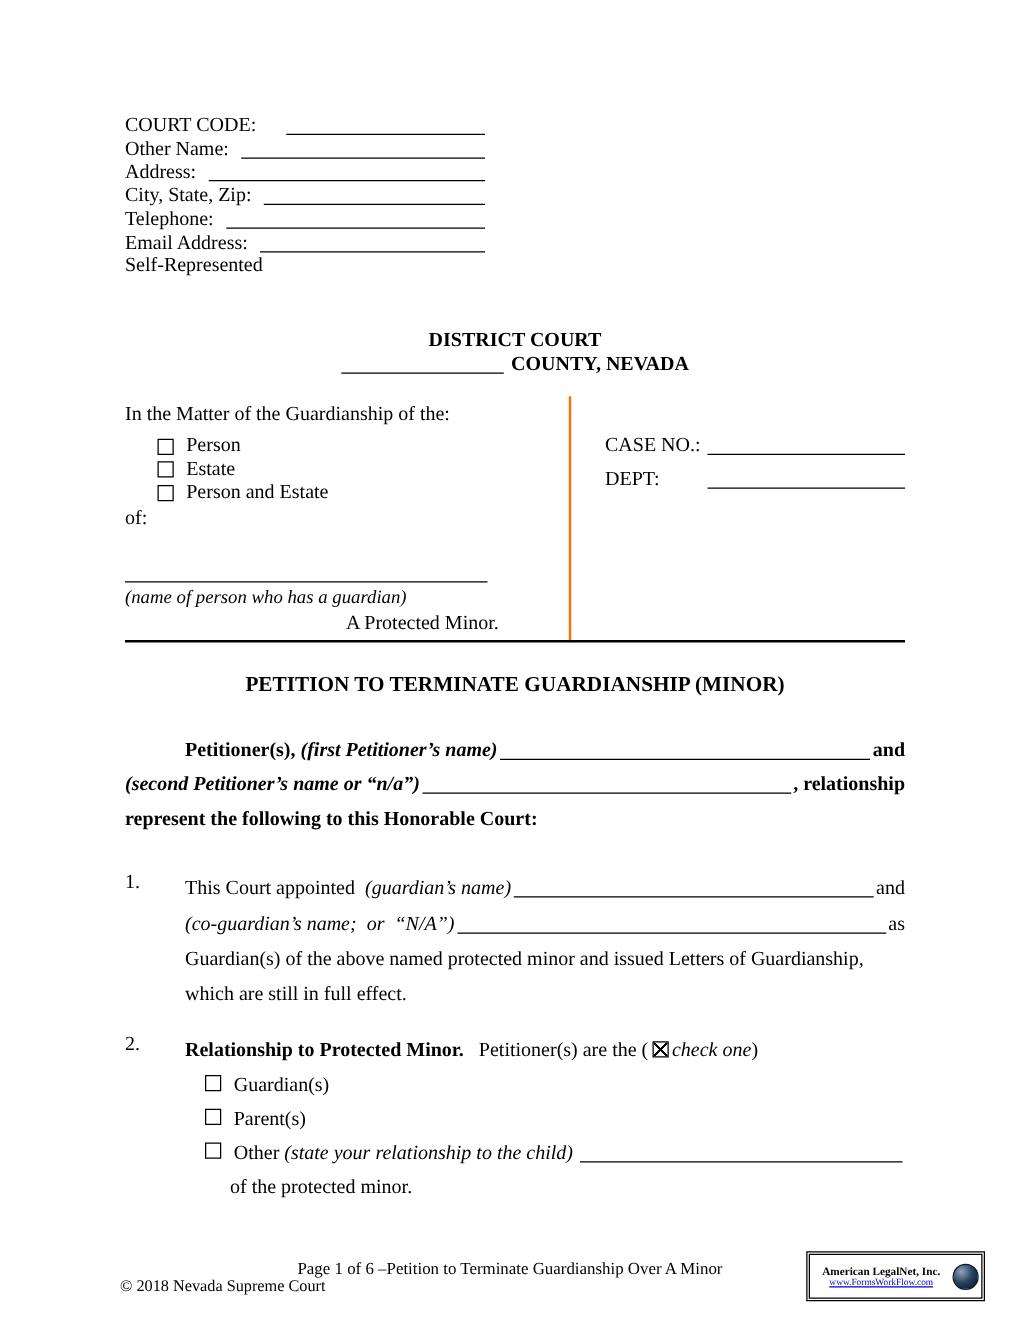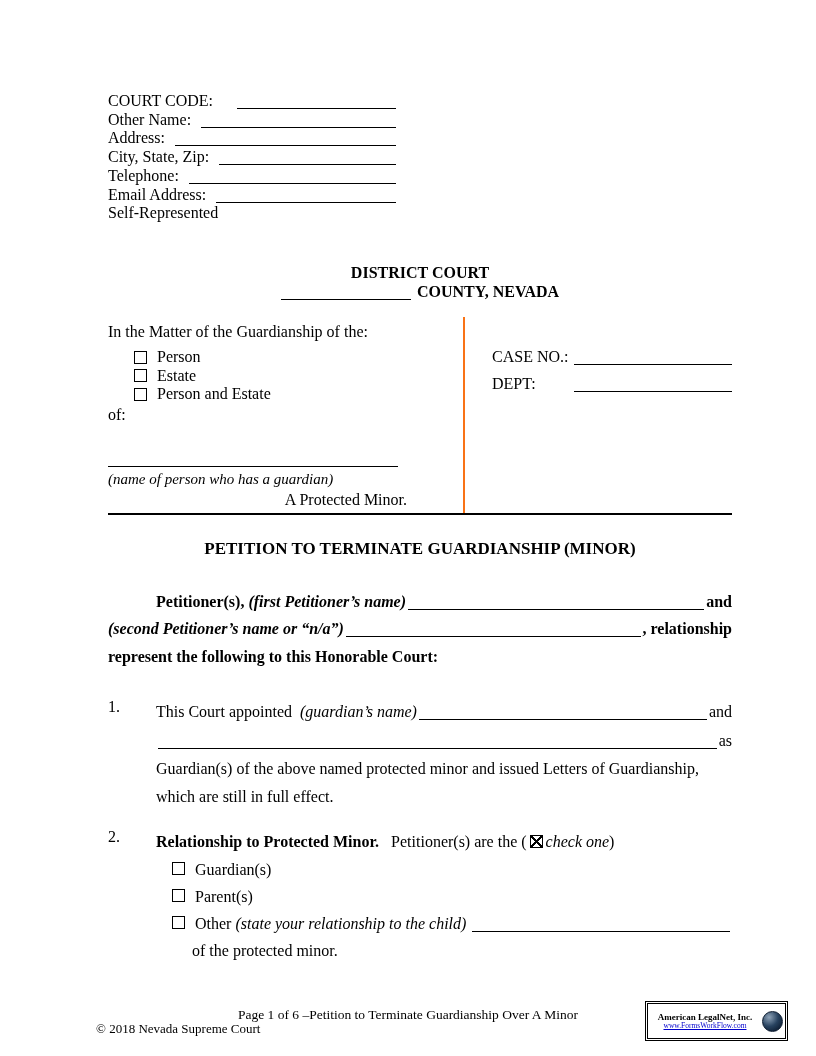--- a/index.html
+++ b/index.html
@@ -1,20 +1,20 @@
 <!DOCTYPE html>
 <html><head>
 <meta charset="utf-8">
 <style>
   html,body{margin:0;padding:0;background:#ffffff;}
   .page{
     position:relative;width:816px;height:1056px;background:#fff;color:#000;
     font-family:"Liberation Serif",serif;font-size:16px;overflow:hidden;
   }
-  .content{position:absolute;left:108px;top:92px;width:624px;}
+  .content{position:absolute;left:100px;top:92px;width:624px;}
   .bold{font-weight:bold;}
   .italic{font-style:italic;}
 
   
   .blank{display:inline-block;height:0;border-bottom:1px solid #000;vertical-align:-3px;}
   .frow{display:flex;align-items:baseline;}
   .frow>span{white-space:pre;}
   .blank-flex{flex:1 1 auto;border-bottom:1px solid #000;position:relative;top:3px;margin:0 2px;}
 
   
@@ -191,20 +191,21 @@
     <div class="item item1">
       <div class="item-num">1.</div>
       <div class="item-body">
         <div class="frow">
           <span>This Court appointed  </span>
           <span class="italic">(guardian’s name)</span>
           <span class="blank-flex"></span>
           <span>and</span>
         </div>
         <div class="frow">
+          <span class="italic">(co-guardian’s name;  or  “N/A”)</span>
           <span class="blank-flex"></span>
           <span>as</span>
         </div>
         <div class="frow">
           <span>Guardian(s) of the above named protected minor and issued Letters of Guardianship,</span>
         </div>
         <div class="frow">
           <span>which are still in full effect.</span>
         </div>
       </div>

